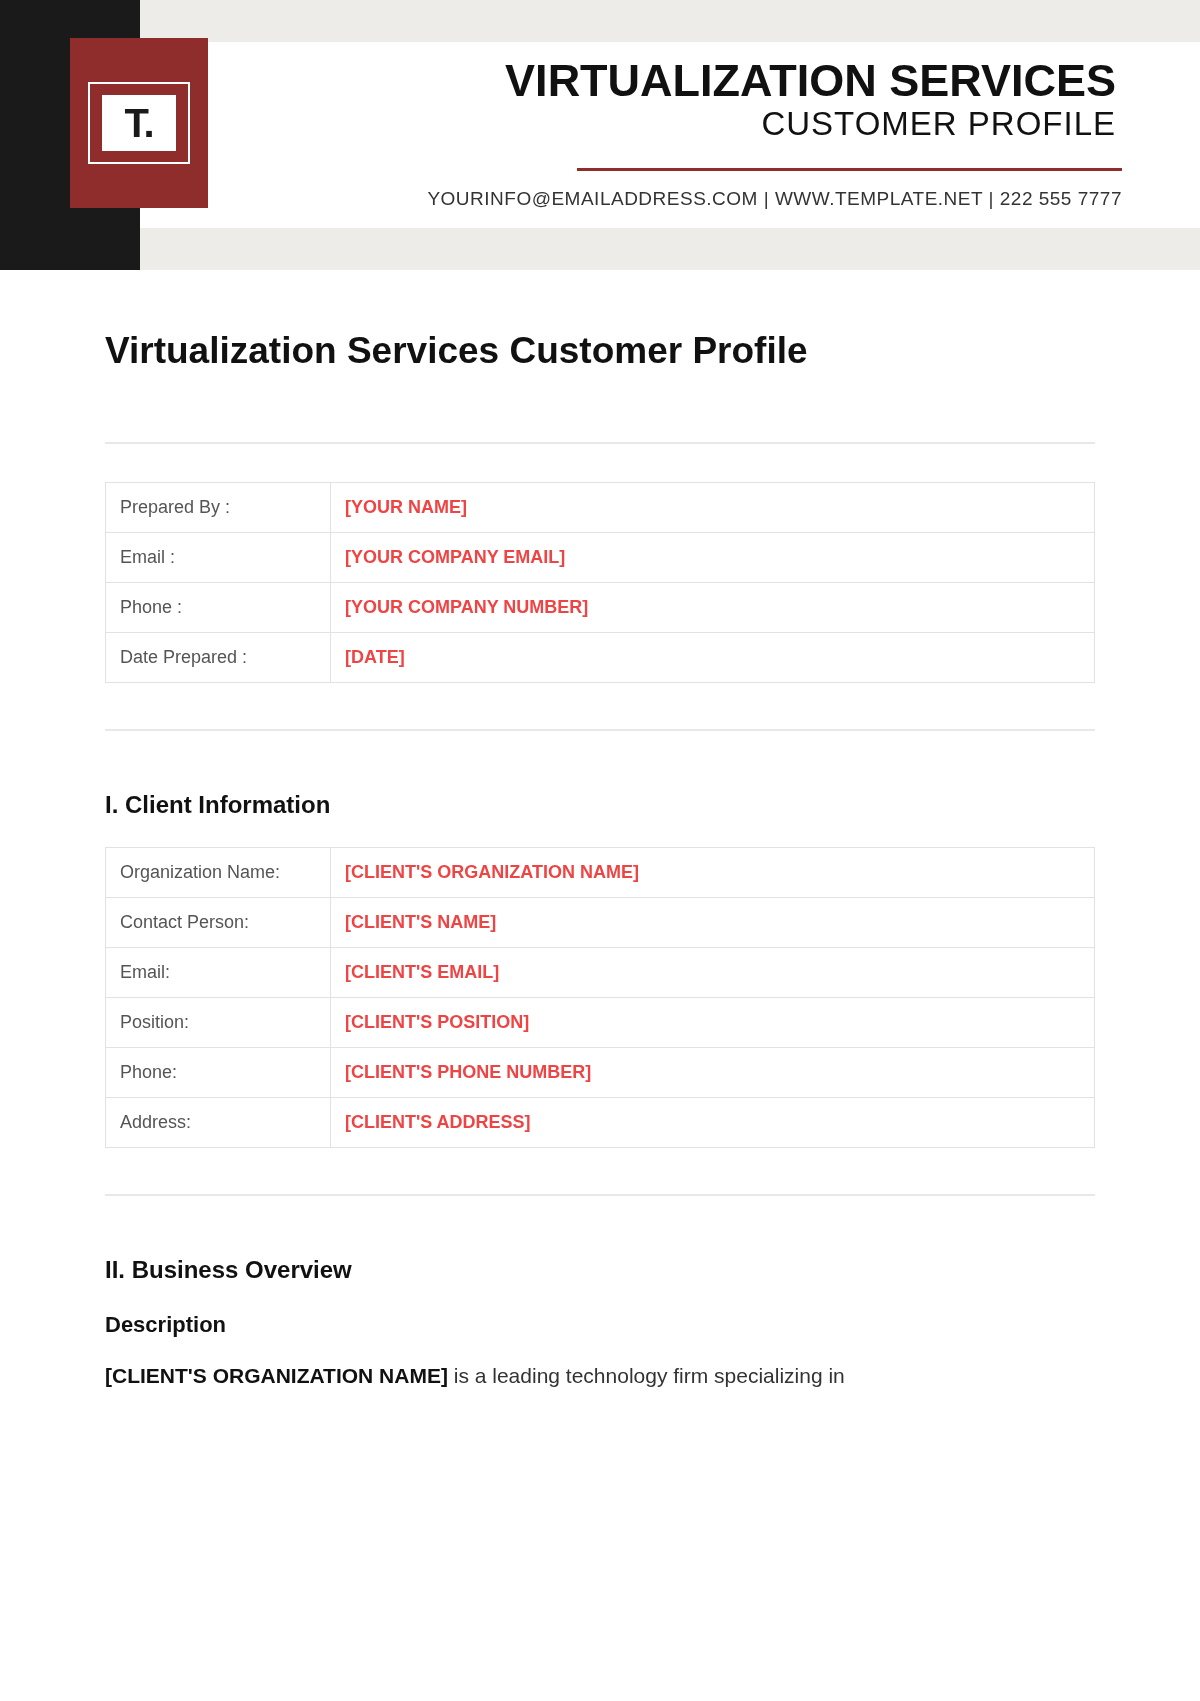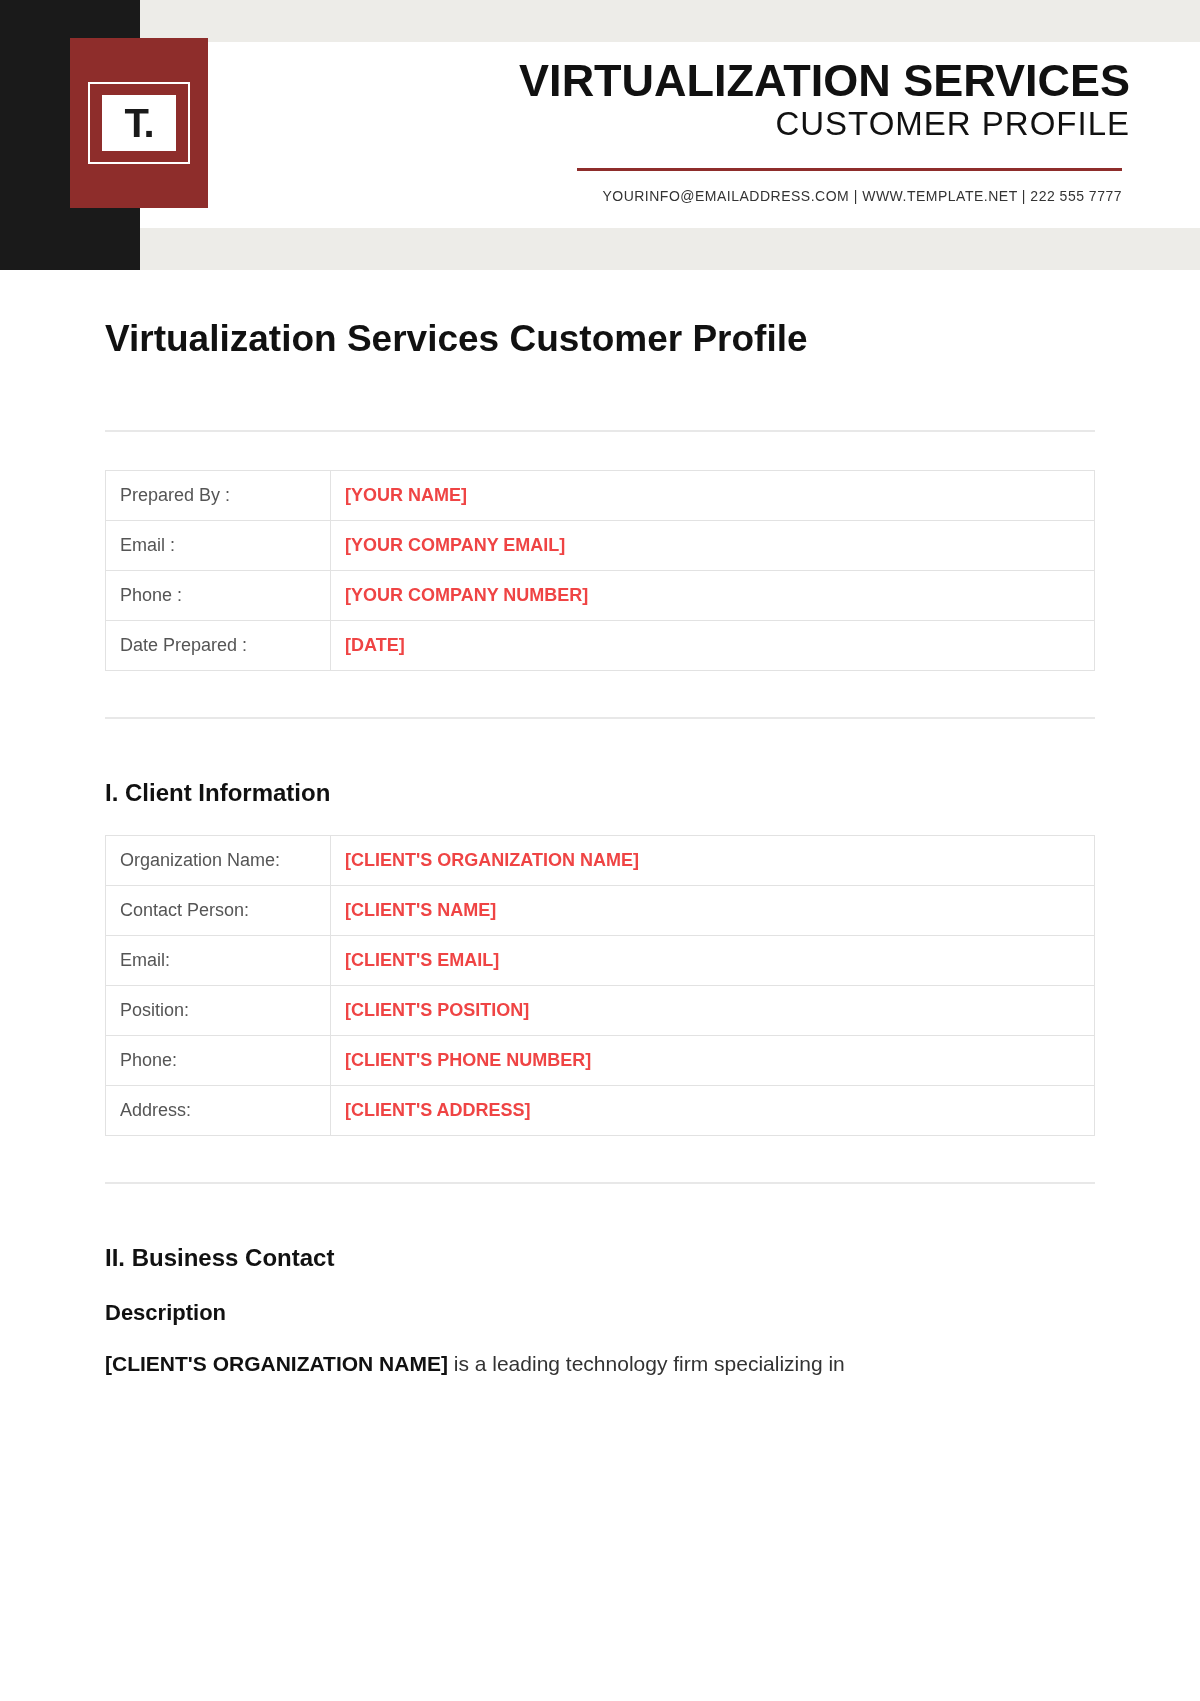--- a/index.html
+++ b/index.html
@@ -58,21 +58,21 @@
     display: flex;
     align-items: center;
     justify-content: center;
     font-weight: 900;
     font-size: 40px;
     color: #1a1a1a;
     letter-spacing: -1px;
   }
   .header-text {
     position: absolute;
-    right: 70px;
+    right: 84px;
     top: 55px;
     text-align: right;
   }
   .header-title1 {
     font-size: 45px;
     font-weight: 900;
     letter-spacing: 0px;
     color: #111;
   }
   .header-title2 {
@@ -87,29 +87,29 @@
     right: 78px;
     top: 168px;
     width: 545px;
     height: 3px;
     background: #8e2d2b;
   }
   .contact-line {
     position: absolute;
     right: 78px;
     top: 188px;
-    font-size: 14px;
+    font-size: 19px;
     letter-spacing: 0.5px;
     color: #333;
     text-align: left;
   }
   .main {
     position: absolute;
     left: 105px;
-    top: 318px;
+    top: 330px;
     width: 990px;
   }
   .doc-title {
     font-size: 37px;
     font-weight: 800;
     color: #111;
     margin-bottom: 70px;
   }
   hr.sep {
     border: none;
@@ -241,21 +241,21 @@
     </tr>
     <tr>
       <td class="label">Address:</td>
       <td class="value">[CLIENT'S ADDRESS]</td>
     </tr>
   </tbody>
     </table>
 
   <hr class="sep2">
 
-  <div class="section-h">II. Business Contact</div>
+  <div class="section-h">II. Business Overview</div>
 
   <div class="subhead">Description</div>
 
   <div class="body-text">
     <span class="bold">[CLIENT'S ORGANIZATION NAME]</span><span> is a leading technology firm specializing in</span>
   </div>
 
 </div>
 
 </body></html>

